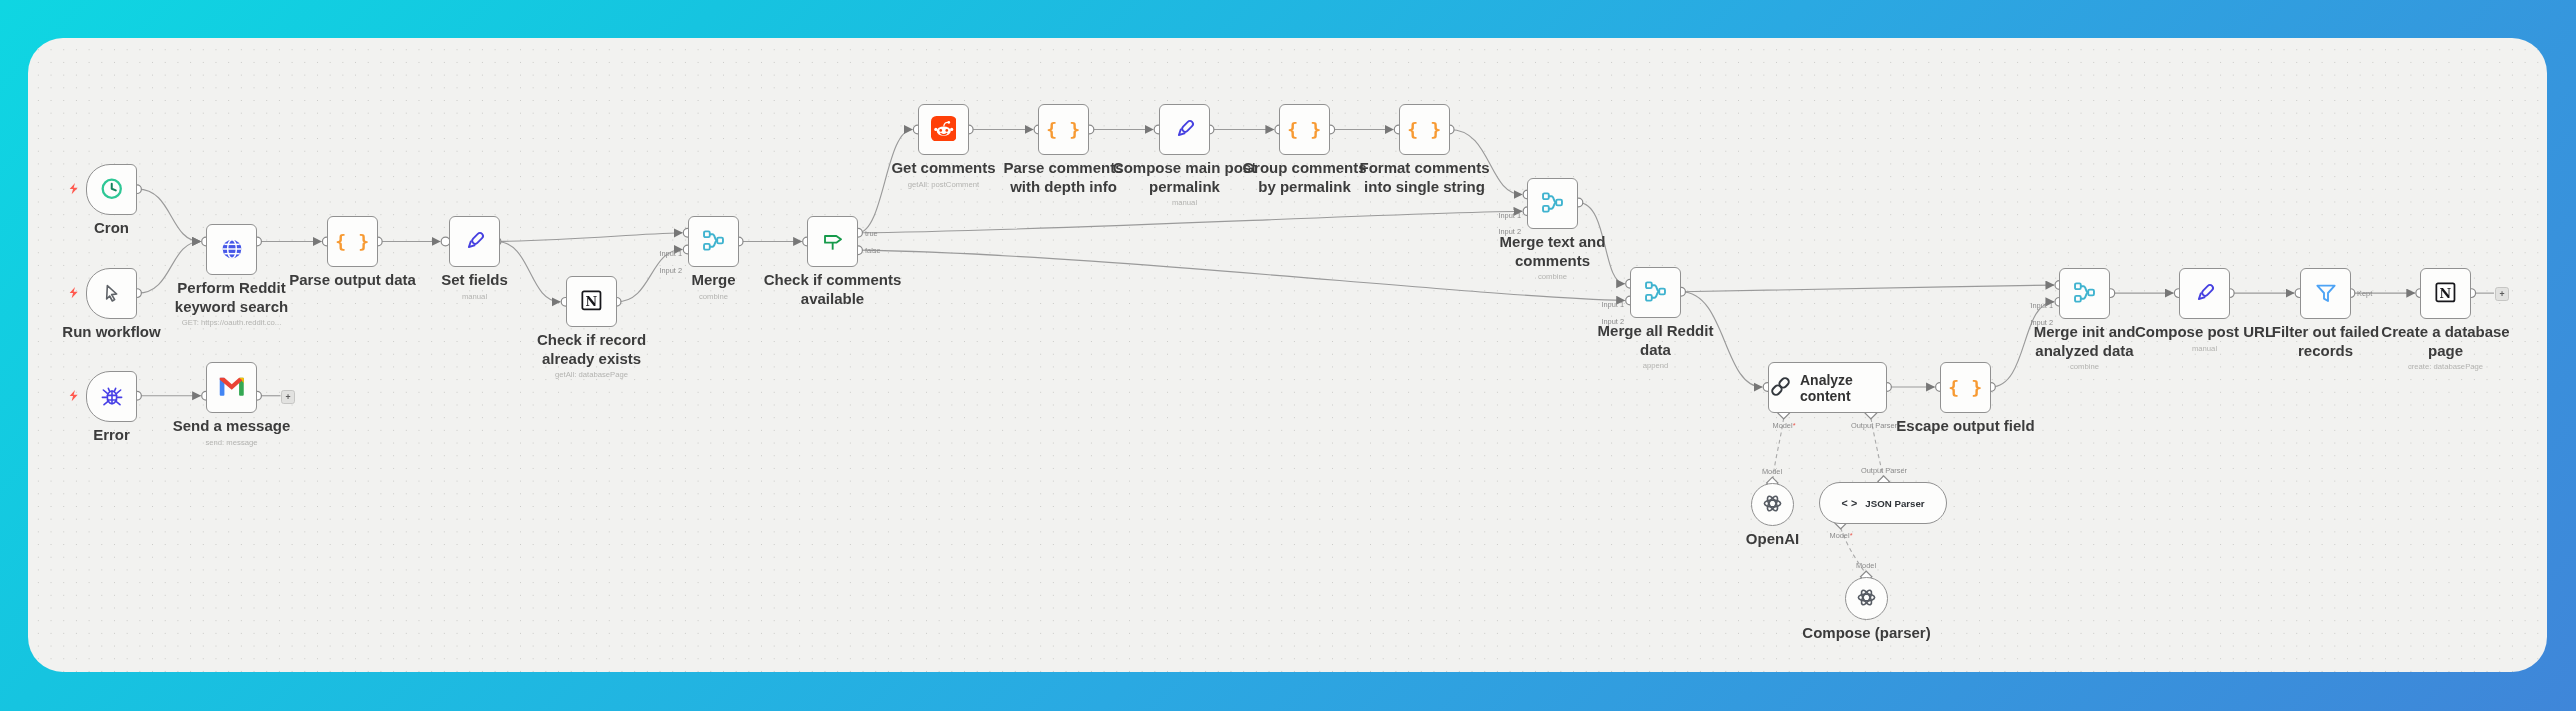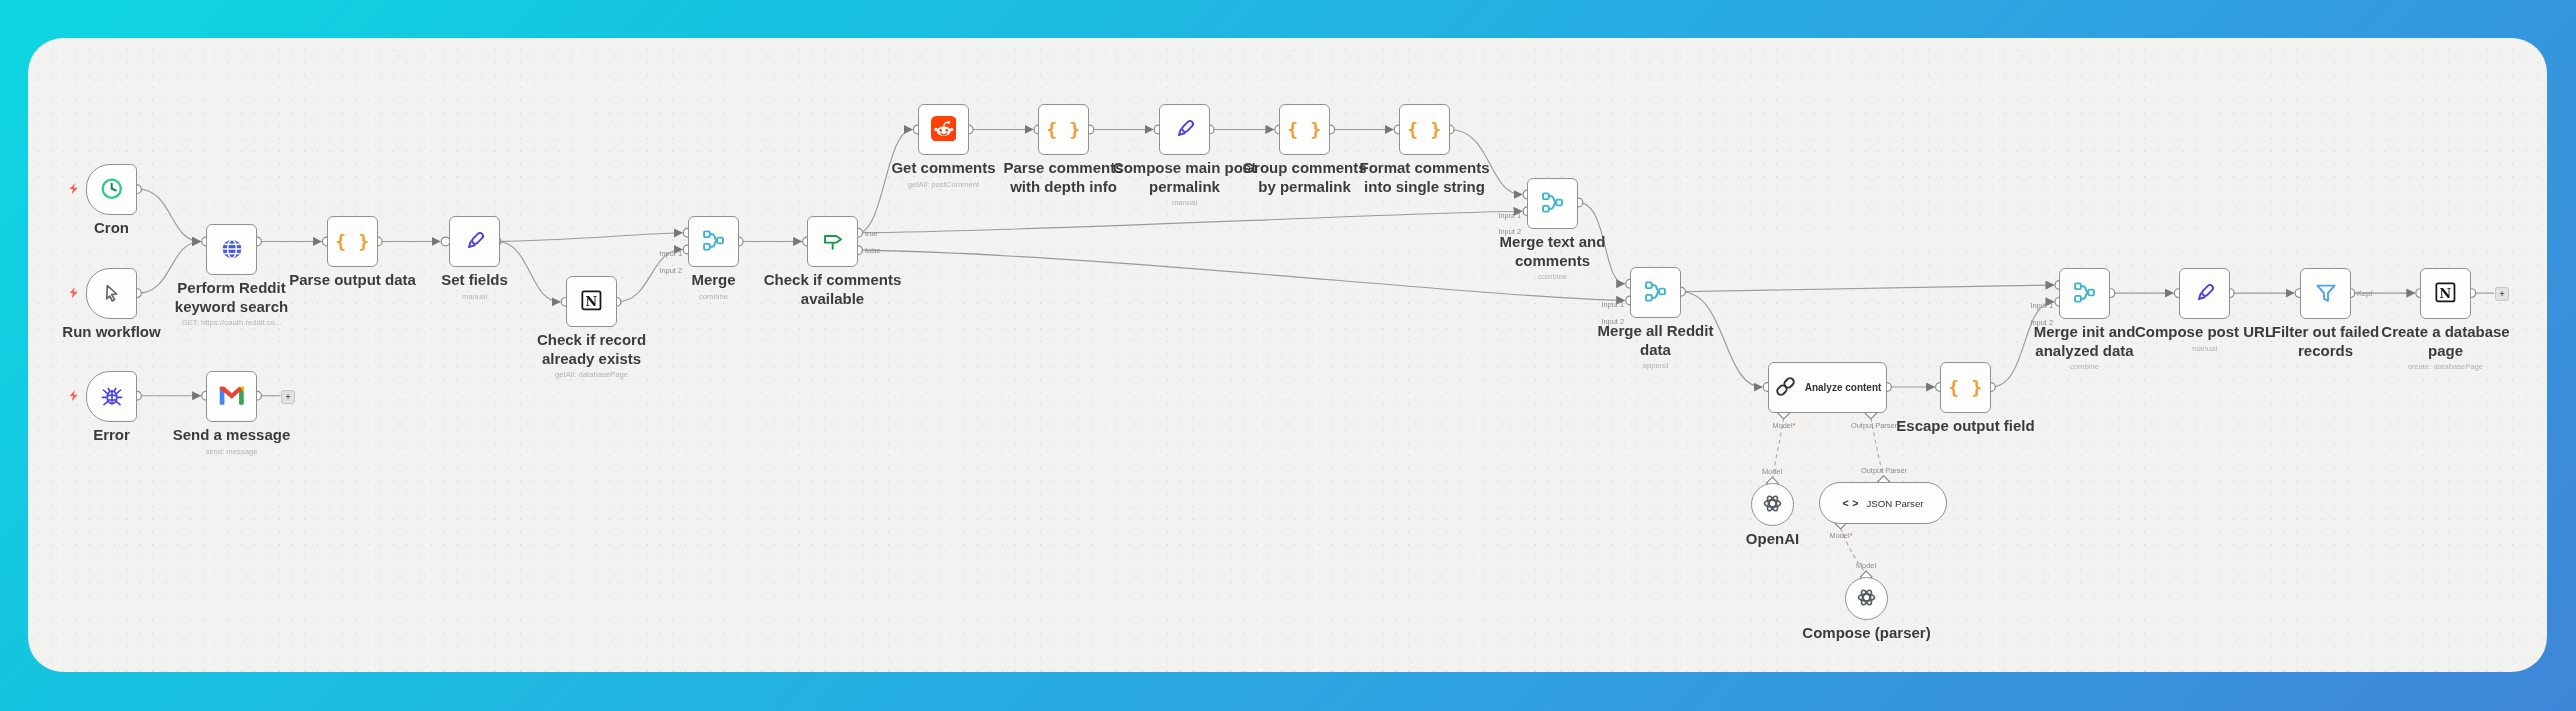--- a/index.html
+++ b/index.html
@@ -24,22 +24,22 @@
     border-radius:6px;z-index:3;display:flex;align-items:center;justify-content:center;box-sizing:border-box;}
   .trig{border-radius:24px 6px 6px 24px;}
   .wide{width:119px;flex-direction:row;gap:8px;}
   .round{width:43px;height:43px;border-radius:50%;}
   .pill{width:128px;height:42px;border-radius:21px;flex-direction:row;gap:6.7px;}
 
   .nlabel{position:absolute;top:calc(100% + 5.4px);left:50%;transform:translateX(-50%);
     width:144px;text-align:center;line-height:1.22;z-index:3;}
   .nlabel .t{display:block;font-size:15px;font-weight:700;color:#3c3c3c;}
   .nlabel .s{display:block;font-size:7.7px;font-weight:400;color:#b3b3b0;margin-top:2px;}
-  .in-title{font-size:10px;font-weight:700;color:#333;}
-  .pill-title{font-size:9.7px;font-weight:400;color:#2f3338;}
+  .in-title{font-size:14px;font-weight:700;color:#333;}
+  .pill-title{font-size:9.7px;font-weight:700;color:#2f3338;}
   .code-ic{font-size:10.7px;font-weight:700;color:#2f3338;letter-spacing:1.3px;}
   .brace-ic{font-family:"DejaVu Sans Mono",monospace;font-size:18px;font-weight:700;color:#f79a33;letter-spacing:0.7px;}
 
   .plabel{position:absolute;font-size:7.4px;color:#8a8a8a;white-space:nowrap;z-index:2;}
   .pl-c{transform:translate(-50%,-50%);}
   .pl-r{transform:translate(-100%,-50%);margin-top:20px;}
   .pl-l{transform:translate(0,-50%);}
   .req{color:#e8584f;}
 
   .bolt{position:absolute;z-index:3;}
@@ -198,21 +198,21 @@
         <path d="M14.5 11 L12.5 6.5"></path>
           <path d="M21.5 11 L23.5 6.5"></path>
       </g>
     </svg>
   </span>
   <div class="nlabel">
       <span class="t">Error</span>
     </div>
 </div>
 
-<div class="node" style="left:206px;top:371px">
+<div class="node" style="left:206px;top:362px">
   <span>
     <svg width="25.5" height="20" viewBox="0 0 38 30">
       <rect x="1" y="1" width="7" height="27" rx="1.5" fill="#4285f4"></rect>
       <rect x="30" y="1" width="7" height="27" rx="1.5" fill="#34a853"></rect>
       <polygon points="30,1 37,1 37,9" fill="#fbbc04"></polygon>
       <polygon points="1,1 8,1 19,11 30,1 35,5 19,19 1,4" fill="#ea4335"></polygon>
     </svg>
   </span>
   <div class="nlabel">
     <span class="t">Send a message</span>

